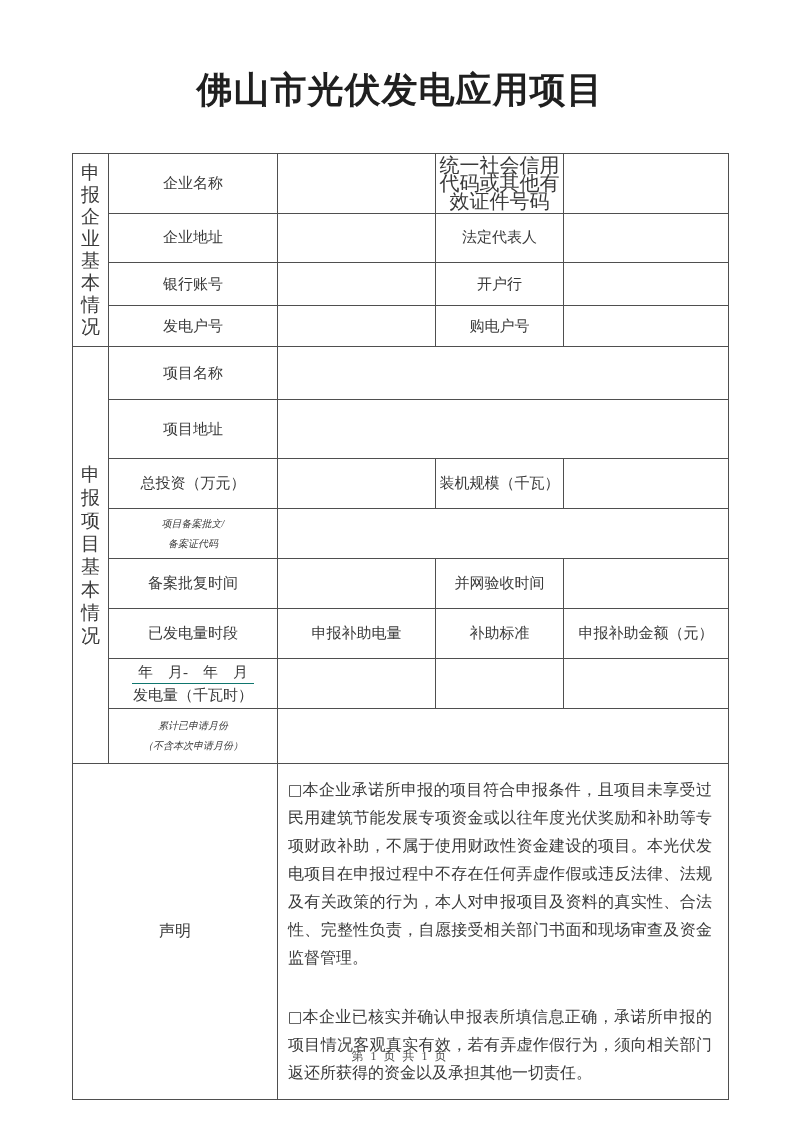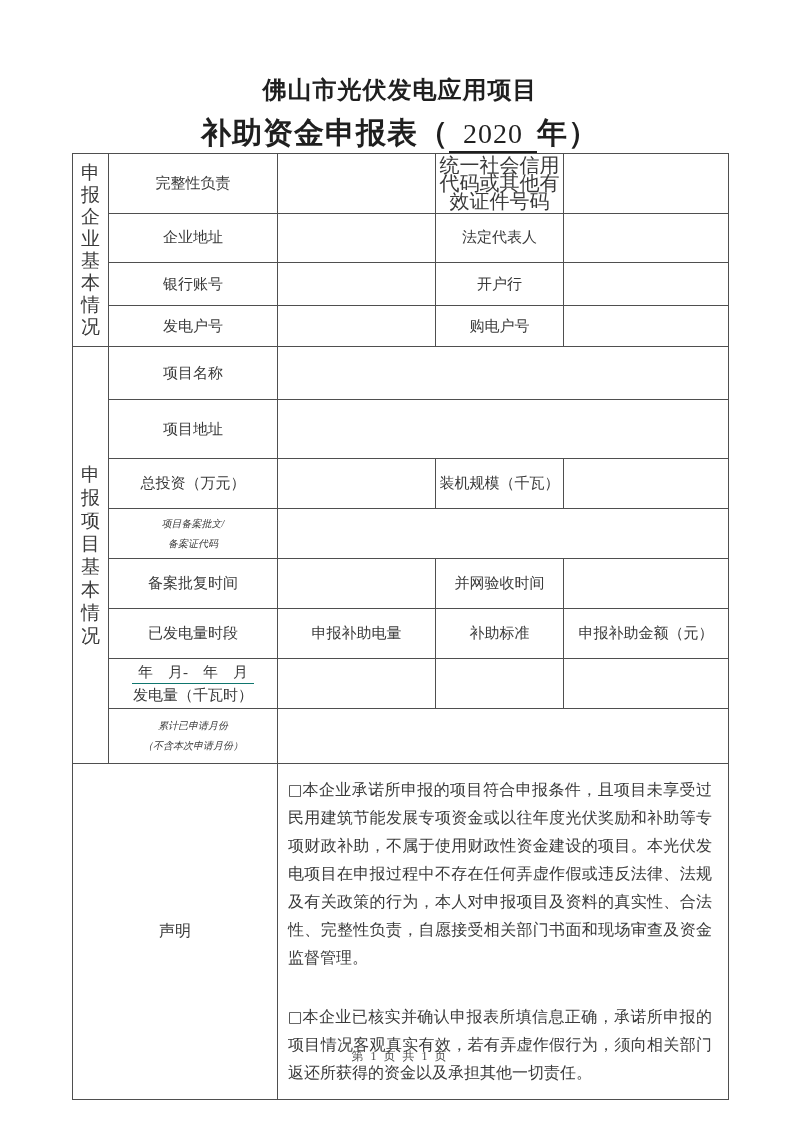--- a/index.html
+++ b/index.html
@@ -10,21 +10,21 @@
     font-family: "Liberation Serif", "DejaVu Serif", serif;
     color: #3a3a3a;
   }
   
   .title-block {
     position: absolute; top: 70px; left: 0; width: 800px;
     text-align: center;
     font-family: "Liberation Sans", "DejaVu Sans", sans-serif;
     font-weight: bold; color: #1f1f1f;
   }
-  .title-line1 { font-size: 24px; line-height: 40px; letter-spacing: 1px; }
+  .title-line1 { font-size: 36px; line-height: 40px; letter-spacing: 1px; }
   .title-line2 { font-size: 30px; line-height: 42px; letter-spacing: 1px; margin-top: 2px; }
   .title-year {
     display: inline-block;
     font-family: "Liberation Serif", "DejaVu Serif", serif;
     font-weight: normal; font-size: 28px;
     border-bottom: 2px solid #1f1f1f;
     padding: 0 14px; line-height: 34px;
   }
   
   table.form {
@@ -66,38 +66,37 @@
     position: absolute; top: 1048px; left: 0; width: 800px;
     text-align: center; font-size: 12px; color: #4a4a4a;
     letter-spacing: 2px;
   }
 </style>
 </head>
 <body>
 
 <div class="title-block">
   <div class="title-line1">佛山市光伏发电应用项目</div>
-  <div class="title-line2"><span>补助资金申报表（</span><span class="title-year">2020</span><span>年）</span></div>
 </div>
 
 <table class="form">
   <colgroup>
     <col style="width:36px">
       <col style="width:169px">
       <col style="width:158px">
       <col style="width:128px">
       <col style="width:165px">
   </colgroup>
 
   <tbody>
       <tr style="height:59px">
     <td rowspan="4">
       <div class="vlabel">申报企业基本情况</div>
     </td>
-    <td>完整性负责</td>
+    <td>企业名称</td>
     <td></td>
     <td>
           <div class="sublabel">统一社会信用代码或其他有效证件号码</div>
         </td>
     <td></td>
   </tr>
   <tr style="height:48px">
     <td>企业地址</td>
     <td></td>
     <td>法定代表人</td>

